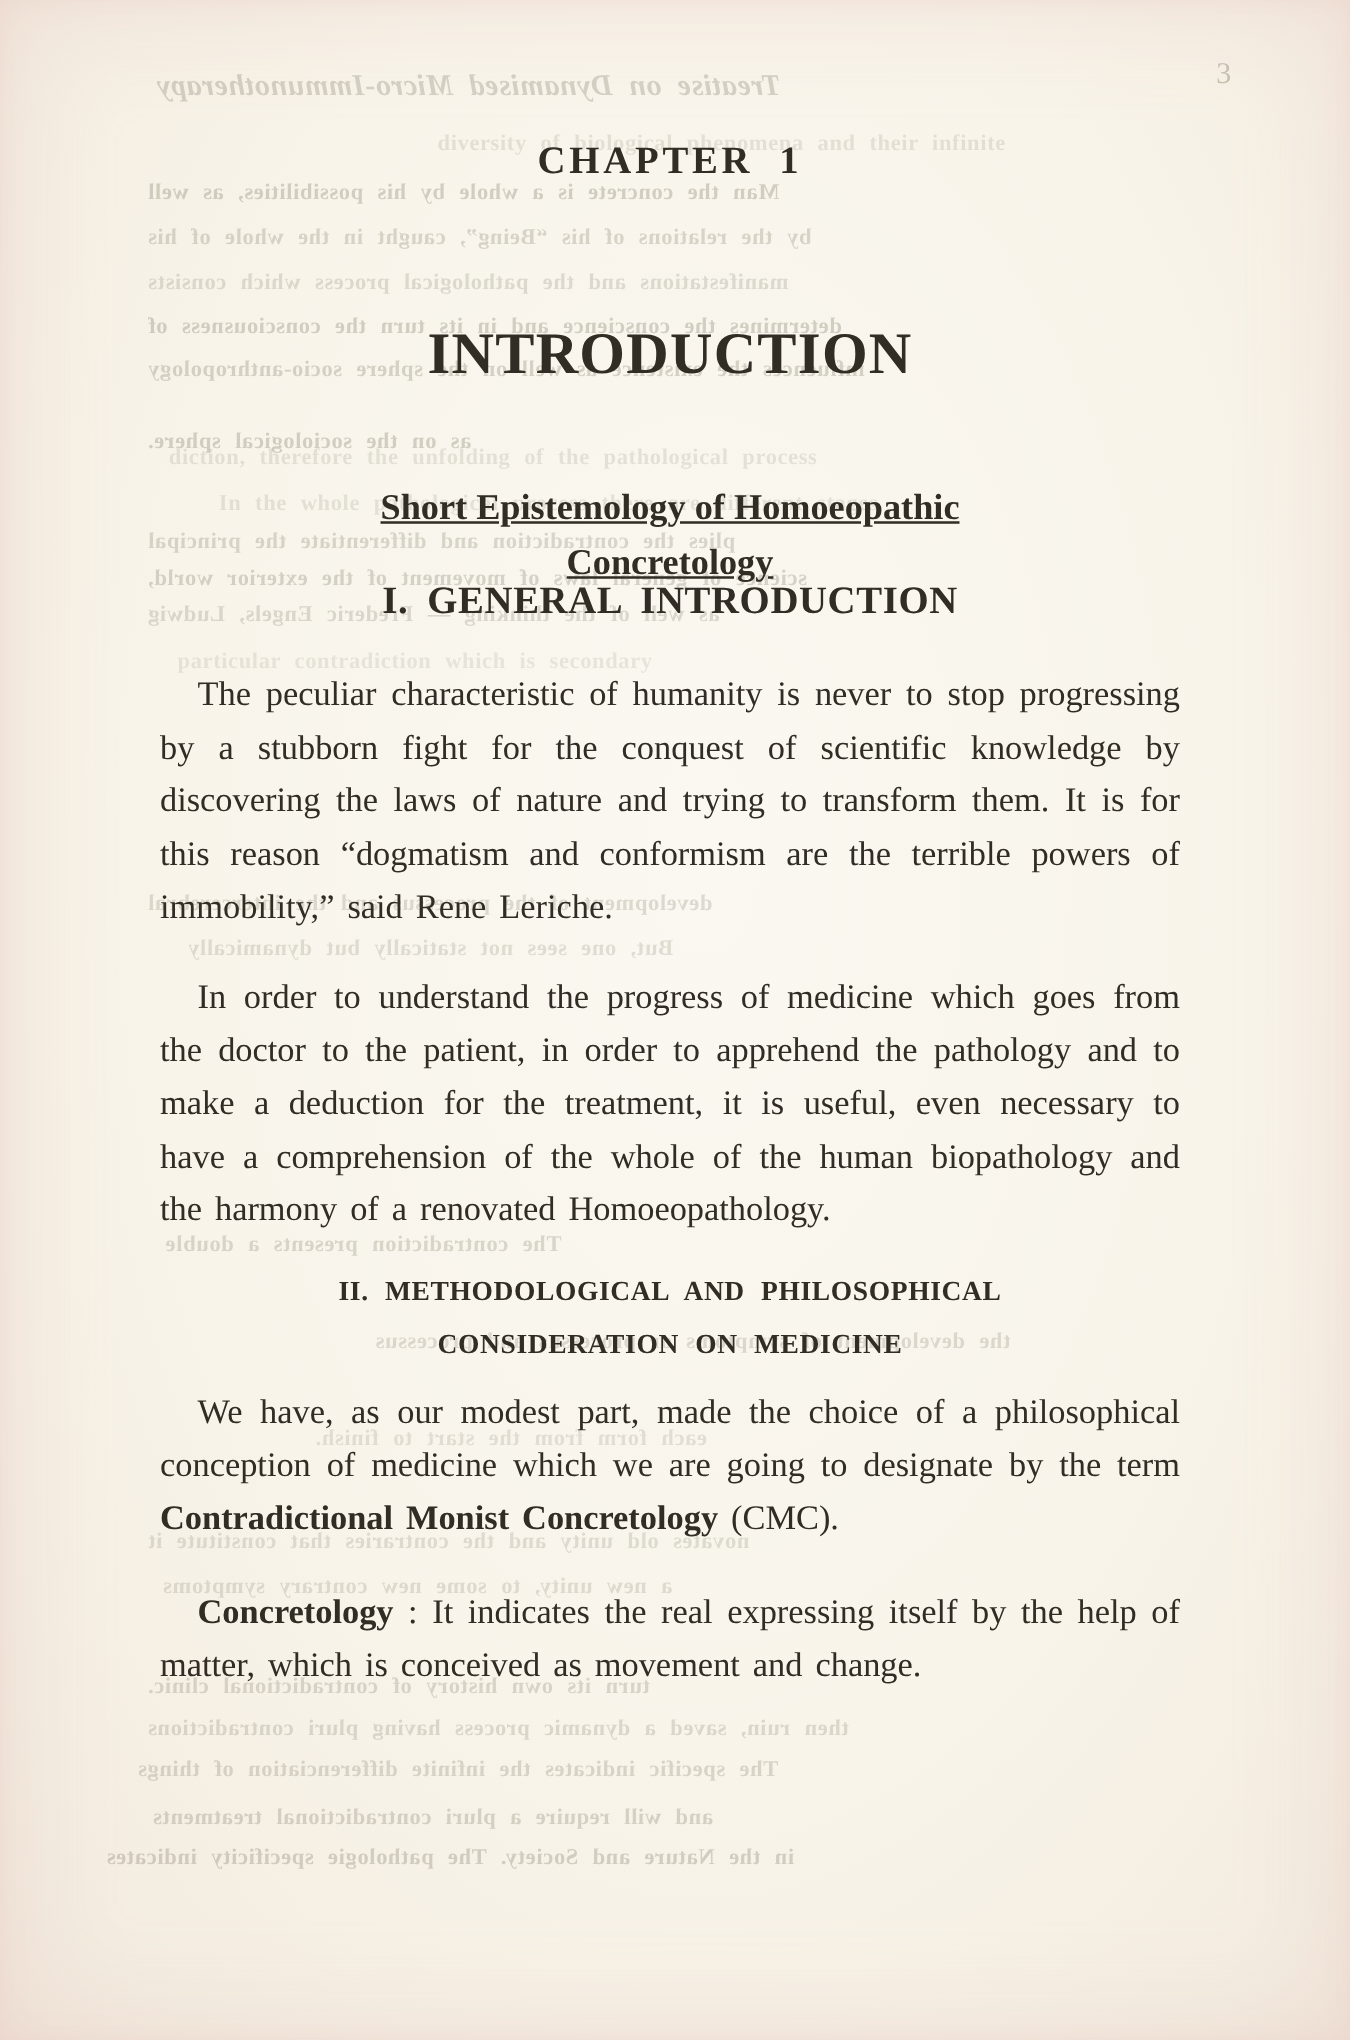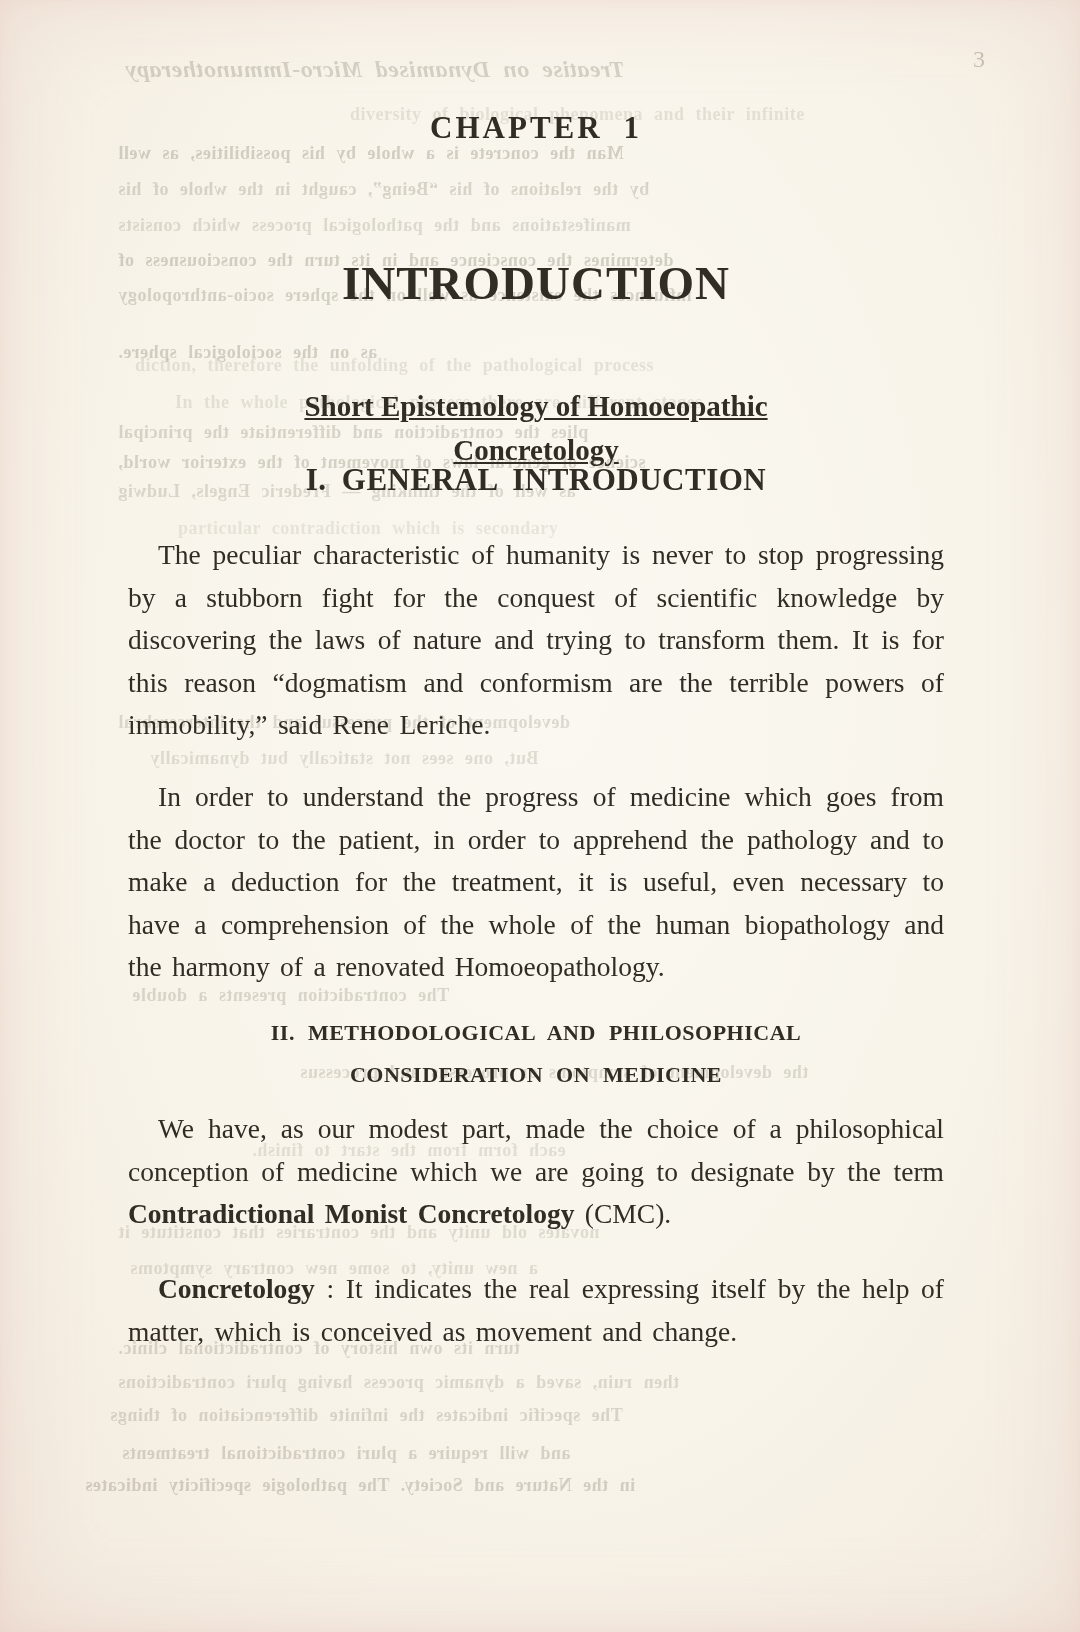--- a/index.html
+++ b/index.html
@@ -33,21 +33,21 @@
   .g4{top:179px;left:118px;opacity:.24;}
   .g5{top:215px;left:118px;opacity:.20;}
   .g6{top:250px;left:118px;opacity:.28;}
   .g7{top:285px;left:118px;opacity:.26;}
   .g8{top:315px;left:135px;opacity:.15;margin-top:40px;}
   .g9{top:342px;left:118px;opacity:.28;}
   .g10{top:392px;left:175px;opacity:.15;}
   .g11{top:422px;left:118px;opacity:.24;}
   .g12{top:452px;left:118px;opacity:.26;}
   .g13{top:481px;left:118px;opacity:.22;}
-  .g14{top:518px;left:142px;opacity:.13;margin-left:36px;}
+  .g14{top:518px;left:142px;opacity:.13;}
   .g15{top:712px;left:118px;opacity:.21;}
   .g16{top:748px;left:150px;opacity:.19;}
   .g17{top:780px;left:162px;opacity:.14;}
   .g18{top:985px;left:132px;opacity:.23;}
   .g19{top:1062px;left:300px;opacity:.21;}
   .g20{top:1140px;left:252px;opacity:.17;}
   .g21{top:1222px;left:118px;opacity:.19;}
   .g22{top:1258px;left:130px;opacity:.19;}
   .g23{top:1338px;left:118px;opacity:.23;}
   .g24{top:1372px;left:118px;opacity:.21;}

